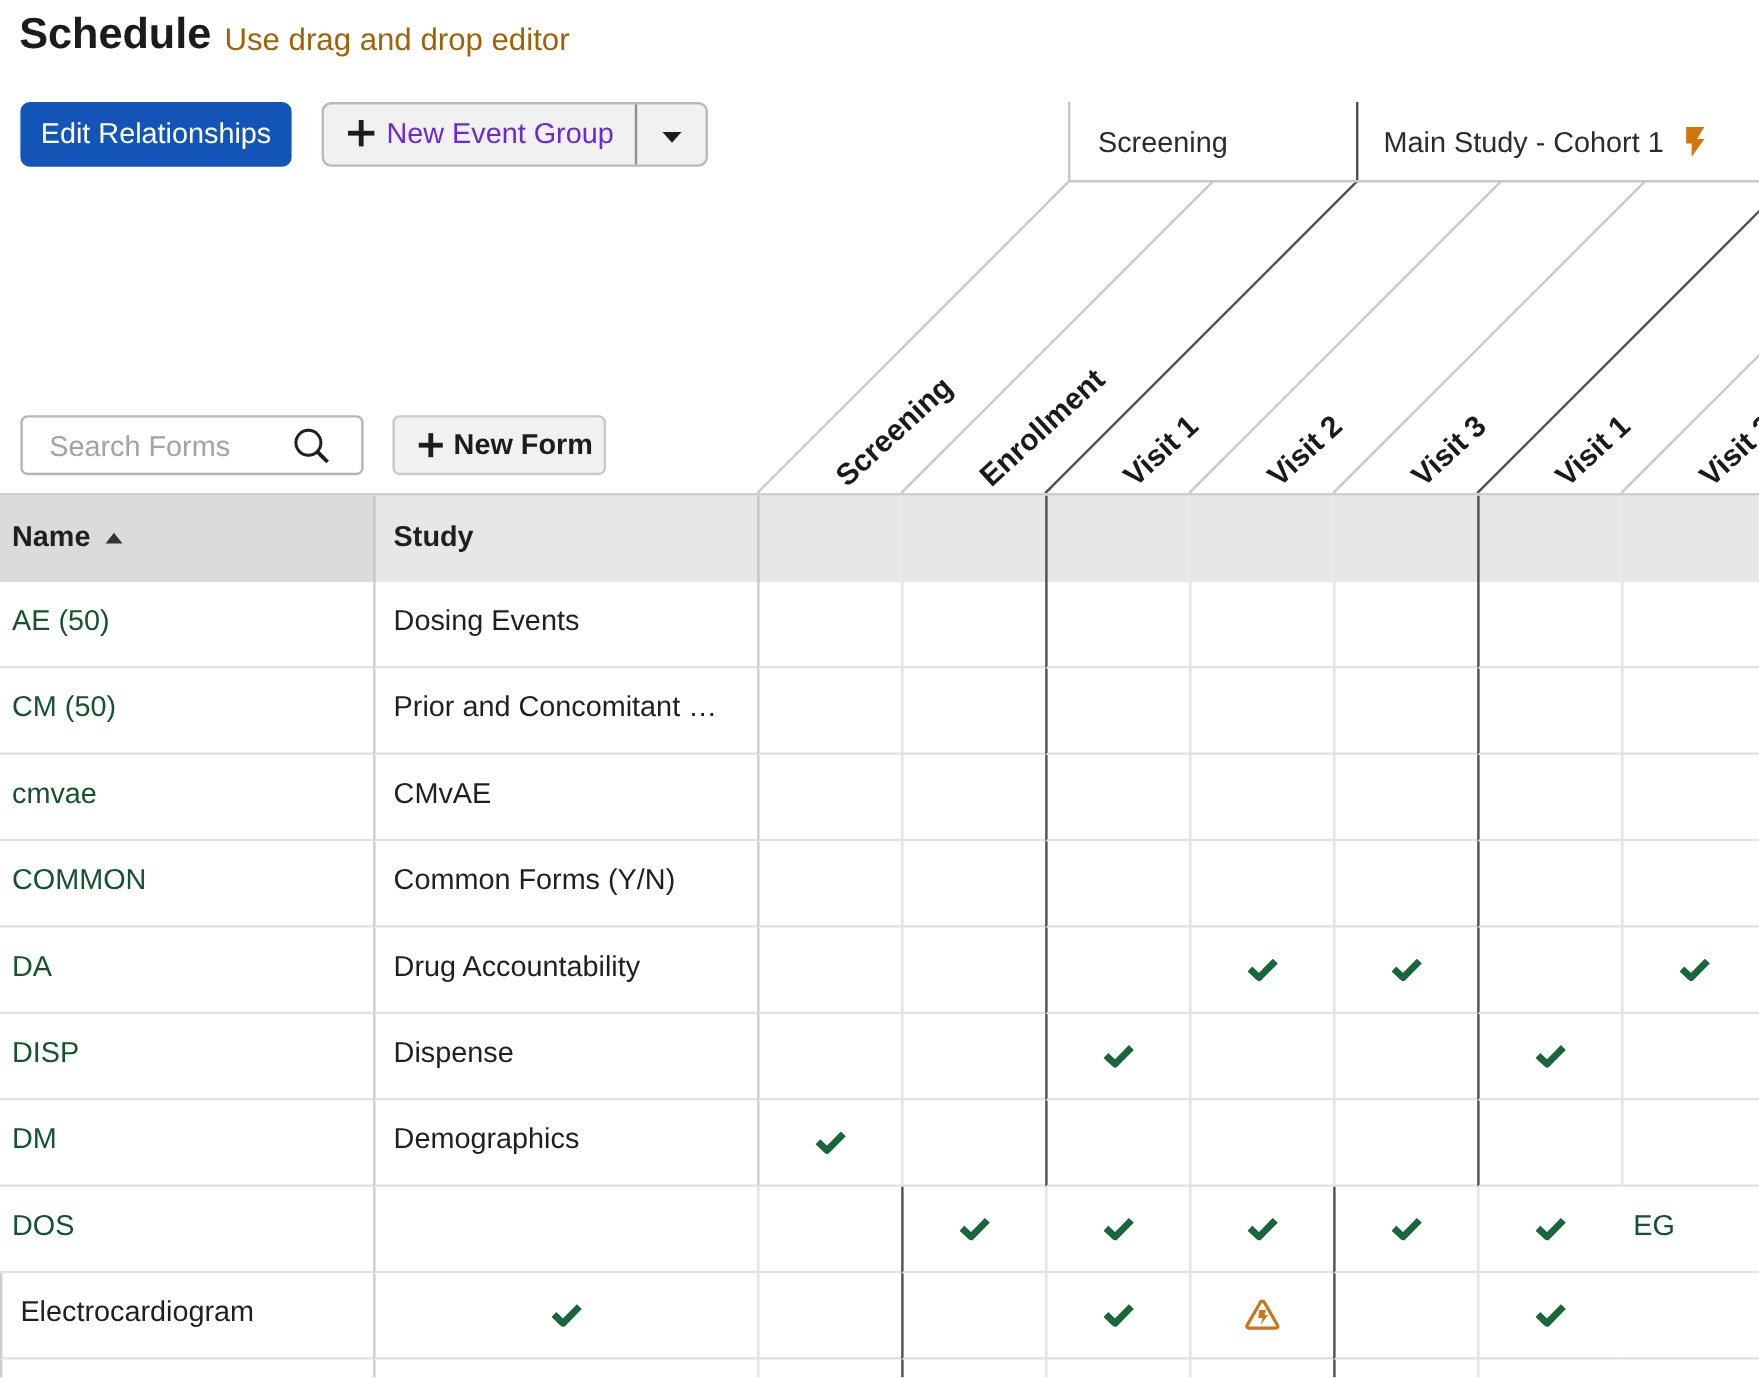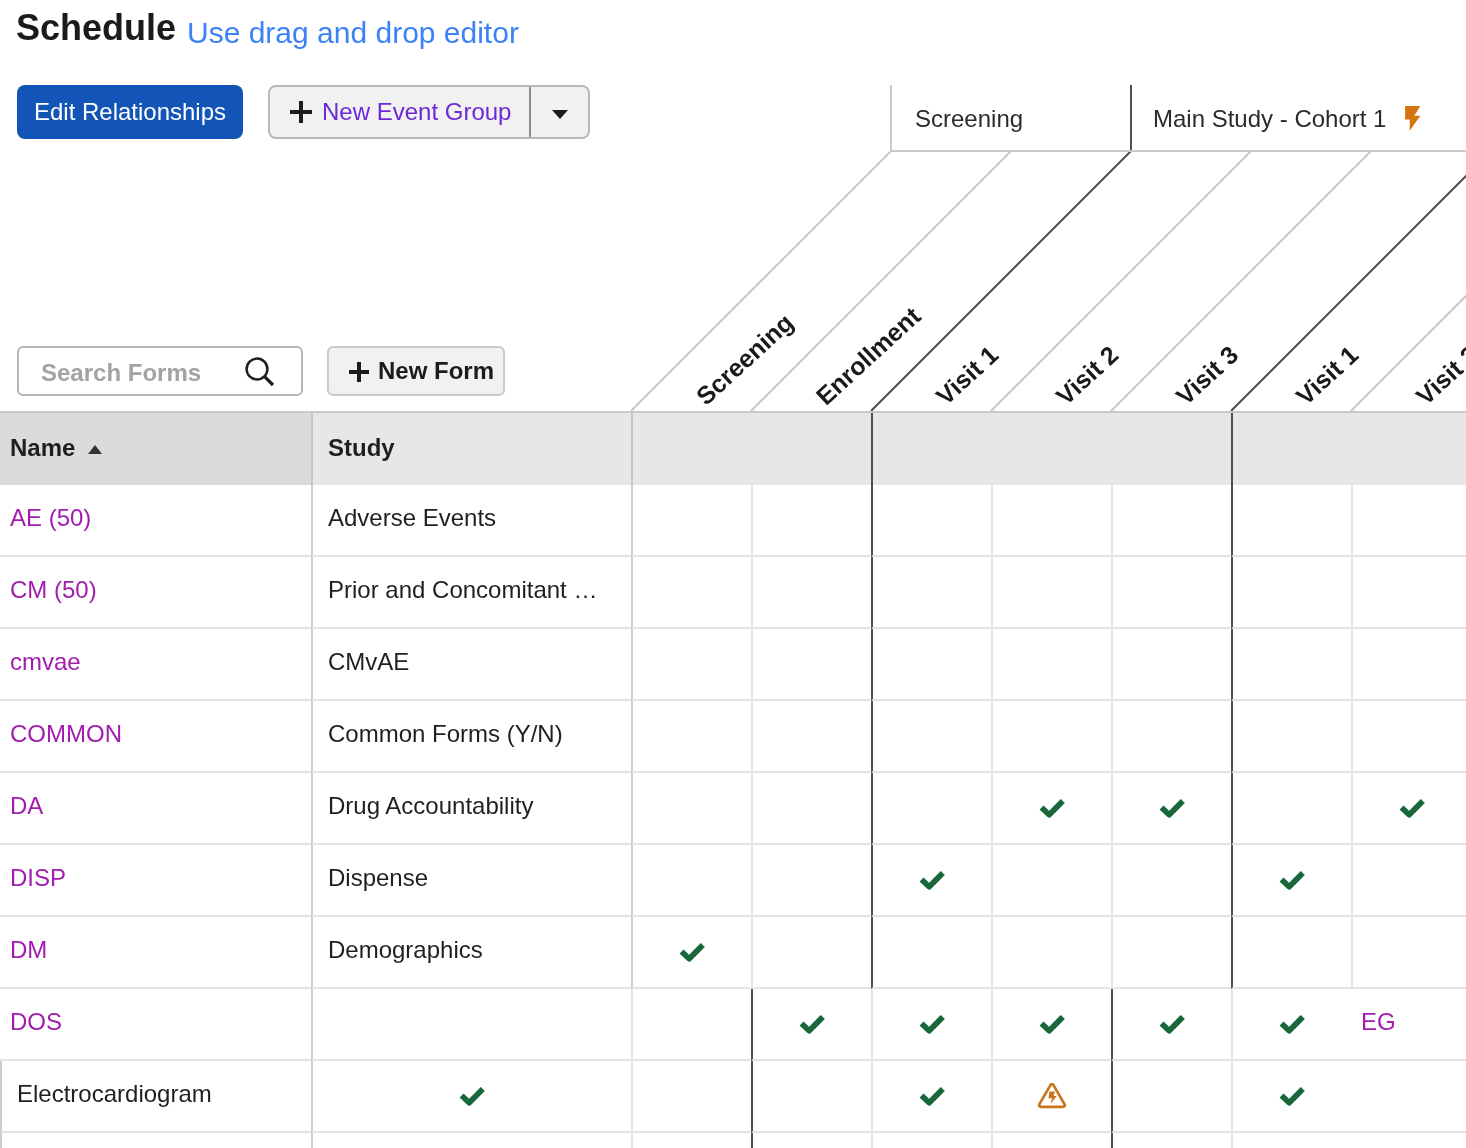--- a/index.html
+++ b/index.html
@@ -1,27 +1,27 @@
 <!DOCTYPE html>
 <html><head><meta charset="utf-8"><style>
 * { margin:0; padding:0; box-sizing:border-box; }
 html,body { width:1466px; height:1148px; overflow:hidden; background:#fff;
   font-family:"Liberation Sans",sans-serif; }
 body { position:relative; }
 .title { position:absolute; left:16px; top:10px; font-size:36px; font-weight:bold; color:#1b1b1b; line-height:36px; }
-.dnd { position:absolute; left:187px; top:20px; font-size:30px; color:#3b82f6; line-height:26px; }
+.dnd { position:absolute; left:187px; top:20px; font-size:26px; color:#a16207; line-height:26px; }
 .btnblue { position:absolute; left:17px; top:85px; width:226px; height:54px; background:#1355b6; border-radius:8px; color:#fff; font-size:24px; text-align:center; line-height:54px; }
 .btnsplit { position:absolute; left:268px; top:85px; width:322px; height:54px; background:#f1f1f1; border:2px solid #b9b9b9; border-radius:8px; }
 .bs-main { position:absolute; left:0; top:0; width:260px; height:50px; line-height:50px; font-size:24px; color:#6d28d9; padding-left:20px; }
 .bs-div { position:absolute; left:259px; top:0; width:2px; height:50px; background:#8f8f8f; }
 .bs-arr { position:absolute; left:282px; top:23px; width:0; height:0; border-left:8.5px solid transparent; border-right:8.5px solid transparent; border-top:9.5px solid #1b1b1b; }
 .plus { display:inline-block; position:relative; width:22px; height:22px; margin-right:10px; vertical-align:-3px; }
 .plus:before { content:""; position:absolute; left:0; top:9px; width:22px; height:4px; background:#1c1c1c; }
 .plus:after { content:""; position:absolute; left:9px; top:0; width:4px; height:22px; background:#1c1c1c; }
-.search { position:absolute; left:17px; top:346px; width:286px; height:50px; border:2px solid #b5b5b5; border-radius:6px; background:#fff;font-weight:bold; }
+.search { position:absolute; left:17px; top:346px; width:286px; height:50px; border:2px solid #b5b5b5; border-radius:6px; background:#fff; }
 .search span { position:absolute; left:22px; top:11px; font-size:24px; color:#a3a3a3; }
 .btnform { position:absolute; left:327px; top:346px; width:178px; height:50px; background:#f1f1f1; border:2px solid #c9c9c9; border-radius:6px; font-size:24px; color:#1c1c1c; line-height:46px; padding-left:20px;font-weight:bold; }
 .btnform .plus { width:20px; height:20px; margin-right:9px; }
 .btnform .plus:before { top:8px; width:20px; }
 .btnform .plus:after { left:8px; height:20px; }
 svg.diag { position:absolute; left:0; top:0; }
 .grid { position:absolute; left:0; top:411px; width:1466px; height:737px; overflow:hidden;
   display:grid; grid-template-columns:311px 320px repeat(7,120px); grid-auto-rows:72px;
   border-top:2px solid #c9c9c9; }
 .hn { background:#dbdbdb; line-height:70px; padding-left:10px; }
@@ -29,21 +29,21 @@
 .hb { font-size:24px; font-weight:bold; color:#1f1f1f;margin-top:47px; }
 .tri { display:inline-block; width:0; height:0; border-left:7px solid transparent; border-right:7px solid transparent; border-bottom:9px solid #333; margin-left:13px; vertical-align:2px; }
 .c { border-bottom:2px solid #e3e3e3; font-size:24px; line-height:65px; }
 .pn { padding-left:10px; }
 .pl { padding-left:15px; color:#1f1f1f; }
 .ct { display:flex; align-items:center; justify-content:center; }
 .bc { border-left:2px solid #cdcdcd; }
 .bch { border-left:2px solid #c5c5c5; }
 .bl { border-left:2px solid #e3e3e3; }
 .bd,.bdh { border-left:2px solid #4f4f4f; }
-a { color:#a21caf; text-decoration:none; }
+a { color:#14532d; text-decoration:none; }
 </style></head><body>
 <div class="title">Schedule</div>
 <div class="dnd">Use drag and drop editor</div>
 <div class="btnblue">Edit Relationships</div>
 <div class="btnsplit">
     <span class="bs-main"><span class="plus"></span>New Event Group</span>
     <span class="bs-div"></span>
     <span class="bs-arr"></span>
   </div>
 <div class="search">
@@ -80,21 +80,21 @@
 <div class="hn"><span class="hb">Name</span><span class="tri"></span></div>
 <div class="hc bch"><span class="hb">Study</span></div>
 <div class="hc bch"></div>
 <div class="hc"></div>
 <div class="hc bdh"></div>
 <div class="hc"></div>
 <div class="hc"></div>
 <div class="hc bdh"></div>
 <div class="hc"></div>
 <div class="c pn"><a>AE (50)</a></div>
-<div class="c pl bc">Adverse Events</div>
+<div class="c pl bc">Dosing Events</div>
 <div class="c ct bc"></div>
 <div class="c ct bl"></div>
 <div class="c ct bd"></div>
 <div class="c ct bl"></div>
 <div class="c ct bl"></div>
 <div class="c ct bd"></div>
 <div class="c ct bl"></div>
 <div class="c pn"><a>CM (50)</a></div>
 <div class="c pl bc">Prior and Concomitant …</div>
 <div class="c ct bc"></div>

